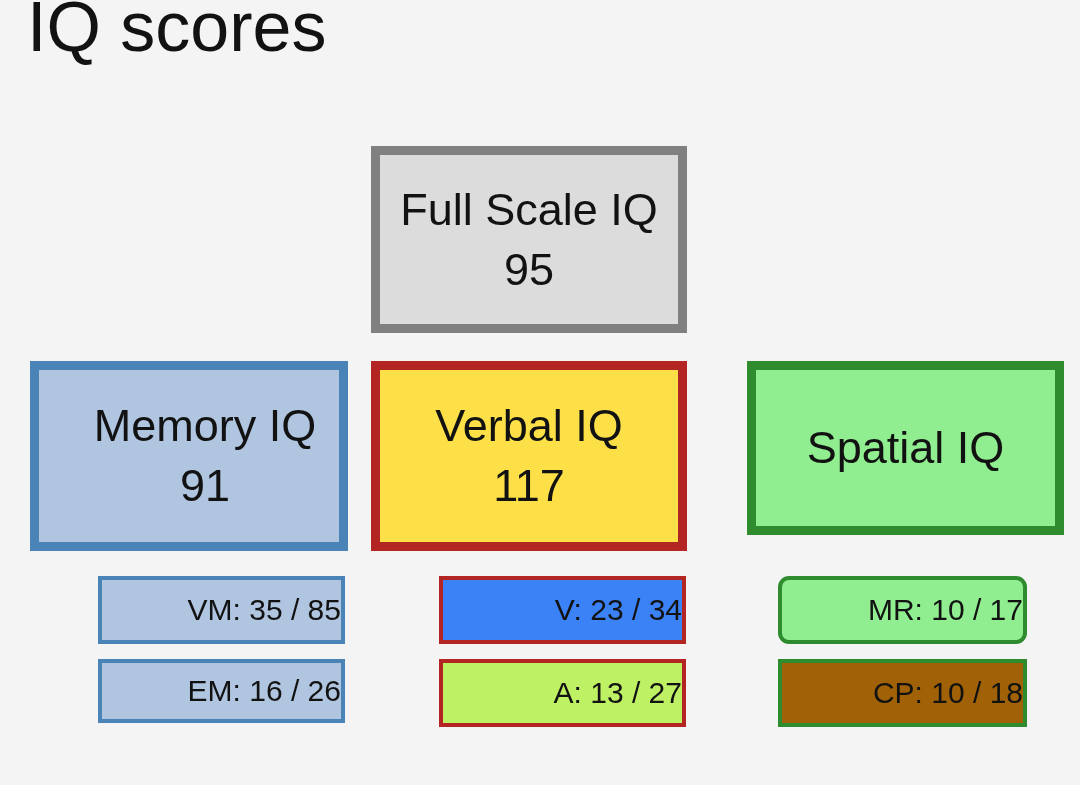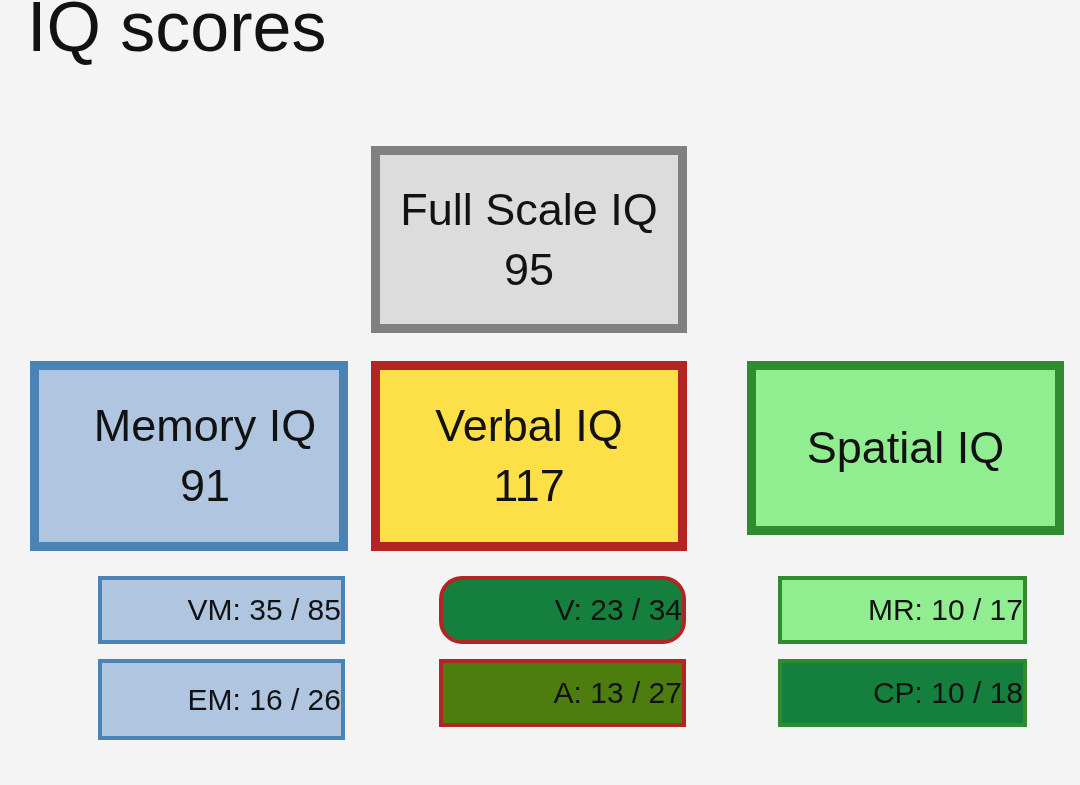--- a/index.html
+++ b/index.html
@@ -51,24 +51,24 @@
     justify-content: flex-end;
   }
   
   #box-fullscale { left: 371px; top: 146px; width: 316px; height: 187px; }
   
   #box-memory  { left: 30px;  top: 361px; width: 318px; height: 190px; padding-left: 32px; }
   #box-verbal  { left: 371px; top: 361px; width: 316px; height: 190px; }
   #box-spatial { left: 711px; top: 361px; width: 317px; height: 174px; margin-left: 36px; }
   
   #sub-memory-0  { left: 98px;  top: 576px; width: 247px; height: 68px; }
-  #sub-memory-1  { left: 98px;  top: 659px; width: 247px; height: 81px; }
+  #sub-memory-1  { left: 98px;  top: 659px; width: 247px; height: 64px; }
   #sub-verbal-0  { left: 439px; top: 576px; width: 247px; height: 68px; }
   #sub-verbal-1  { left: 439px; top: 659px; width: 247px; height: 68px; }
-  #sub-spatial-0 { left: 778px; top: 576px; width: 249px; height: 68px; }
+  #sub-spatial-0 { left: 778px; top: 576px; width: 249px; height: 68px; border-radius: 11px; }
   #sub-spatial-1 { left: 778px; top: 659px; width: 249px; height: 68px; }
 </style>
 </head>
 <body>
 
 <div class="canvas">
 
   <h1 class="title">IQ scores</h1>
 
   <div class="box big" id="box-fullscale" style="background-color: rgb(220, 220, 220); border-color: rgb(128, 128, 128);">
@@ -84,30 +84,30 @@
     <span>VM: 35 / 85</span>
   </div>
   <div class="box sub" id="sub-memory-1" style="background-color: rgb(176, 198, 224); border-color: rgb(74, 131, 181);">
     <span>EM: 16 / 26</span>
   </div>
 
   <div class="box big" id="box-verbal" style="background-color: #fde047; border-color: rgb(178, 37, 34);">
     <div>Verbal IQ</div>
     <div>117</div>
   </div>
-  <div class="box sub" id="sub-verbal-0" style="background-color: #15803d; border-color: rgb(178, 37, 34); border-radius: 23px;">
+  <div class="box sub" id="sub-verbal-0" style="background-color: #3b82f6; border-color: rgb(178, 37, 34);">
     <span>V: 23 / 34</span>
   </div>
-  <div class="box sub" id="sub-verbal-1" style="background-color: #4d7c0f; border-color: rgb(178, 37, 34);">
+  <div class="box sub" id="sub-verbal-1" style="background-color: #bef264; border-color: rgb(178, 37, 34);">
     <span>A: 13 / 27</span>
   </div>
 
   <div class="box big" id="box-spatial" style="background-color: rgb(144, 238, 144); border-color: rgb(46, 139, 46);">
     <div>Spatial IQ</div>
   </div>
   <div class="box sub" id="sub-spatial-0" style="background-color: rgb(144, 238, 144); border-color: rgb(46, 139, 46);">
     <span>MR: 10 / 17</span>
   </div>
-  <div class="box sub" id="sub-spatial-1" style="background-color: #15803d; border-color: rgb(46, 139, 46);">
+  <div class="box sub" id="sub-spatial-1" style="background-color: #a16207; border-color: rgb(46, 139, 46);">
     <span>CP: 10 / 18</span>
   </div>
 
 </div>
 
 </body></html>

